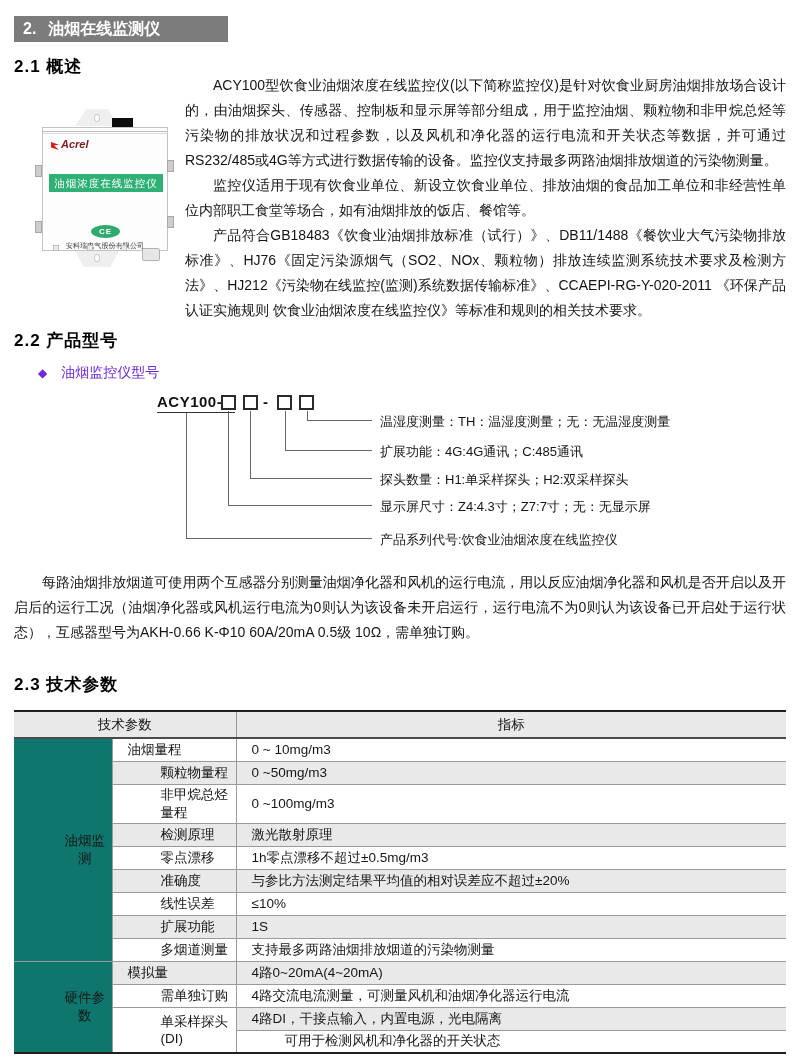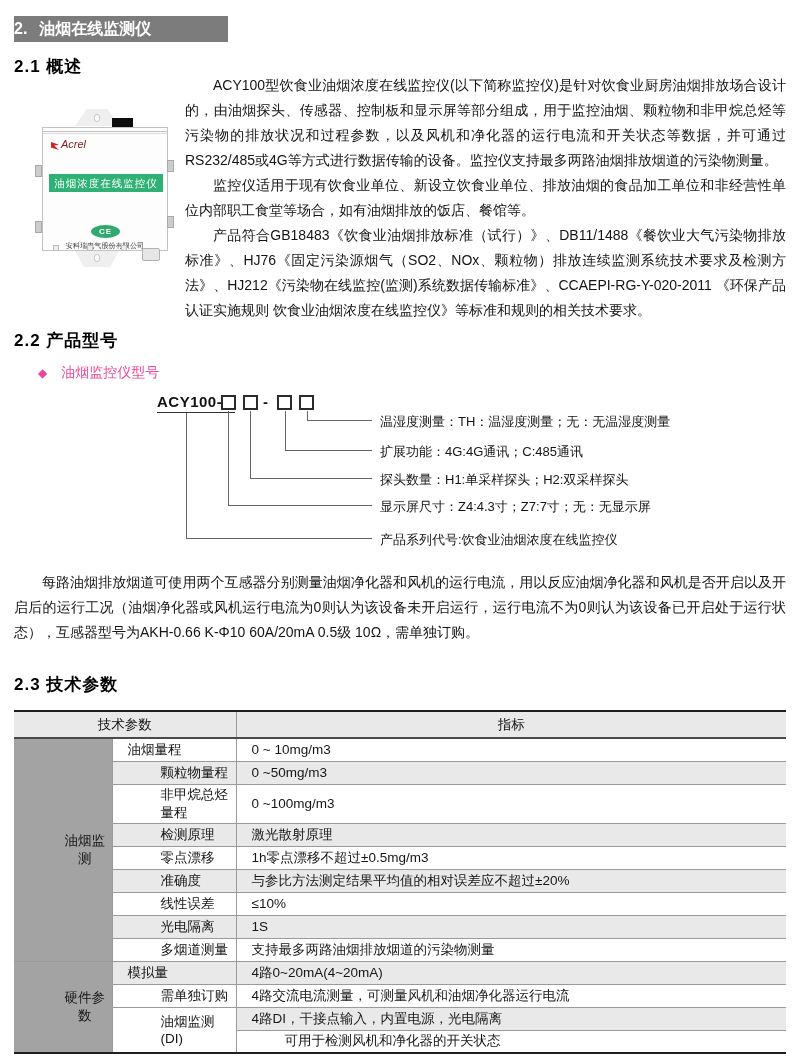--- a/index.html
+++ b/index.html
@@ -2,21 +2,21 @@
 <html><head>
 <meta charset="utf-8">
 <style>
   * { margin:0; padding:0; box-sizing:border-box; }
   html,body { width:800px; background:#fff; }
   body { font-family:"Liberation Sans", sans-serif; color:#111; }
   .page { position:relative; width:800px; height:1063px; background:#fff; overflow:hidden; }
 
   
   .section-bar { margin:16px 0 0 14px; width:214px; height:26px; background:#7c7c7c;
-                 color:#fff; font-size:16px; font-weight:bold; line-height:26px; }
+                 color:#fff; font-size:16px; font-weight:bold; line-height:26px; padding-left:9px; }
   .section-bar .num { margin-right:12px; }
 
   h2.sec { margin:13px 8px 0 14px; font-size:17px; font-weight:bold; color:#000; letter-spacing:1px; }
 
   
   .overview { display:flex; margin:-5px 0 0 14px; width:772px; }
   .device-col { width:171px; flex:0 0 171px; padding-top:32px; }
   .otext { flex:1; font-size:14px; line-height:25px; text-align:justify; color:#141414; }
   .otext p { text-indent:2em; }
 
@@ -27,35 +27,35 @@
         clip-path:polygon(0% 100%, 26% 0%, 74% 0%, 100% 100%); }
   .device .bracket.bottom { left:45px; top:146px; width:44px; height:16px;
         clip-path:polygon(0% 0%, 100% 0%, 80% 100%, 20% 100%); }
   .device .hole { position:absolute; left:19px; top:5px; width:6px; height:8px;
         background:#fff; border:1px solid #c9c9c9; border-radius:50%; }
   .device .antenna { position:absolute; left:82px; top:13px; width:21px; height:9px; background:#0d0d0d; }
   .device .body { position:absolute; left:12px; top:22px; width:126px; height:124px;
         background:#fdfdfd; border:1px solid #c3c3c3; }
   .device .seam { position:absolute; left:0; right:0; top:3px; height:3px;
         border-top:1px solid #c0c0c0; border-bottom:1px solid #dcdcdc; }
-  .device .logo { position:absolute; left:8px; top:10px; font-size:11px; font-weight:normal;
+  .device .logo { position:absolute; left:8px; top:10px; font-size:11px; font-weight:bold;
         font-style:italic; color:#7e1c1c; letter-spacing:0; display:flex; align-items:flex-end; }
   .device .logo .mark { width:8px; height:8px; background:#d42222; margin-right:2px;
         clip-path:polygon(0 0, 100% 35%, 40% 45%, 100% 100%, 0 70%); }
   .device .banner { position:absolute; left:6px; top:46px; width:114px; height:18px;
         color:#fff; font-size:10.5px; line-height:18px; text-align:center; letter-spacing:1px; }
   .device .ce { position:absolute; left:48px; top:97px; width:29px; height:13px; border-radius:50%;
         color:#fff; font-size:8px; line-height:13px; text-align:center; font-weight:bold; letter-spacing:1px; }
   .device .company { position:absolute; left:0; right:0; top:113px; text-align:center;
         font-size:7.5px; color:#3a3a3a; transform:scale(.95); }
   .device .clip { position:absolute; width:6px; height:6px; top:117px; background:#ececec; border:1px solid #bdbdbd; }
   .device .hinge { position:absolute; width:7px; height:12px; background:#cdcdcd; border:1px solid #a8a8a8; }
 
   
-  .bullet { margin-left:38px; font-size:14px; color:#ec4899; }
+  .bullet { margin-left:38px; font-size:14px; color:#6d28d9; }
   .bullet .dia { font-size:12px; margin-right:14px; }
 
   
   .diagram { position:relative; margin-left:14px; width:772px; height:164px; }
   .mcode { position:absolute; left:143px; top:1px; font-size:15px; font-weight:bold;
            letter-spacing:.5px; border-bottom:1px solid #333; padding:0 3px 2px 0; }
   .mbox { position:absolute; top:3px; width:15px; height:15px; border:2px solid #2b2b2b; background:#fff; }
   .mdash { position:absolute; left:249px; top:1px; font-size:15px; font-weight:bold; }
   .conn { position:absolute; border-left:1px solid #666; border-bottom:1px solid #666; }
   .mlabel { position:absolute; left:366px; font-size:13px; color:#141414; white-space:nowrap; }
@@ -63,21 +63,21 @@
   .tpar { margin:14px 0 0 14px; width:772px; font-size:14px; line-height:25px;
           text-align:justify; text-indent:2em; color:#141414; }
 
   
   table.tech { margin:14px 0 0 14px; width:772px; border-collapse:collapse;
                border-top:2px solid #1f1f1f; border-bottom:2px solid #1f1f1f; font-size:13.5px; }
   table.tech th { background:#e9e9e9; font-weight:normal; height:27px;
                border-bottom:2px solid #4a4a4a; border-left:1px solid #9a9a9a;margin-top:28px; }
   table.tech th:first-child { border-left:none; }
   table.tech td { border:1px solid #9a9a9a; height:23px; padding:1px 6px 1px 15px; color:#161616; }
-  table.tech td.group { text-align:center; background:#a3a3a3; padding:1px 4px; width:98px; }
+  table.tech td.group { text-align:center; background:#0f766e; padding:1px 4px; width:98px; }
   table.tech td.param { width:124px; }
   table.tech tr.alt { background:#e9e9e9; }
   table.tech td:first-child { border-left:none;padding-left:48px; }
   table.tech td:last-child { border-right:none; }
 </style>
 </head>
 <body>
 
 <div class="page">
 
@@ -187,38 +187,38 @@
       </tr>
       <tr class="alt">
         <td class="param">准确度</td>
         <td>与参比方法测定结果平均值的相对误差应不超过±20%</td>
       </tr>
       <tr>
         <td class="param">线性误差</td>
         <td>≤10%</td>
       </tr>
       <tr class="alt">
-        <td class="param">光电隔离</td>
+        <td class="param">扩展功能</td>
         <td>1S</td>
       </tr>
       <tr>
         <td class="param">多烟道测量</td>
         <td>支持最多两路油烟排放烟道的污染物测量</td>
       </tr>
       <tr class="alt">
         <td class="group" rowspan="4">硬件参数</td>
         <td class="param">模拟量</td>
         <td>4路0~20mA(4~20mA)</td>
       </tr>
       <tr>
         <td class="param">需单独订购</td>
         <td>4路交流电流测量，可测量风机和油烟净化器运行电流</td>
       </tr>
       <tr class="alt">
-        <td class="param" rowspan="2" style="background:#fff">油烟监测(DI)</td>
+        <td class="param" rowspan="2" style="background:#fff">单采样探头(DI)</td>
         <td>4路DI，干接点输入，内置电源，光电隔离</td>
       </tr>
       <tr>
         <td>可用于检测风机和净化器的开关状态</td>
       </tr>
     </tbody>
   </table>
 
 </div>
 

